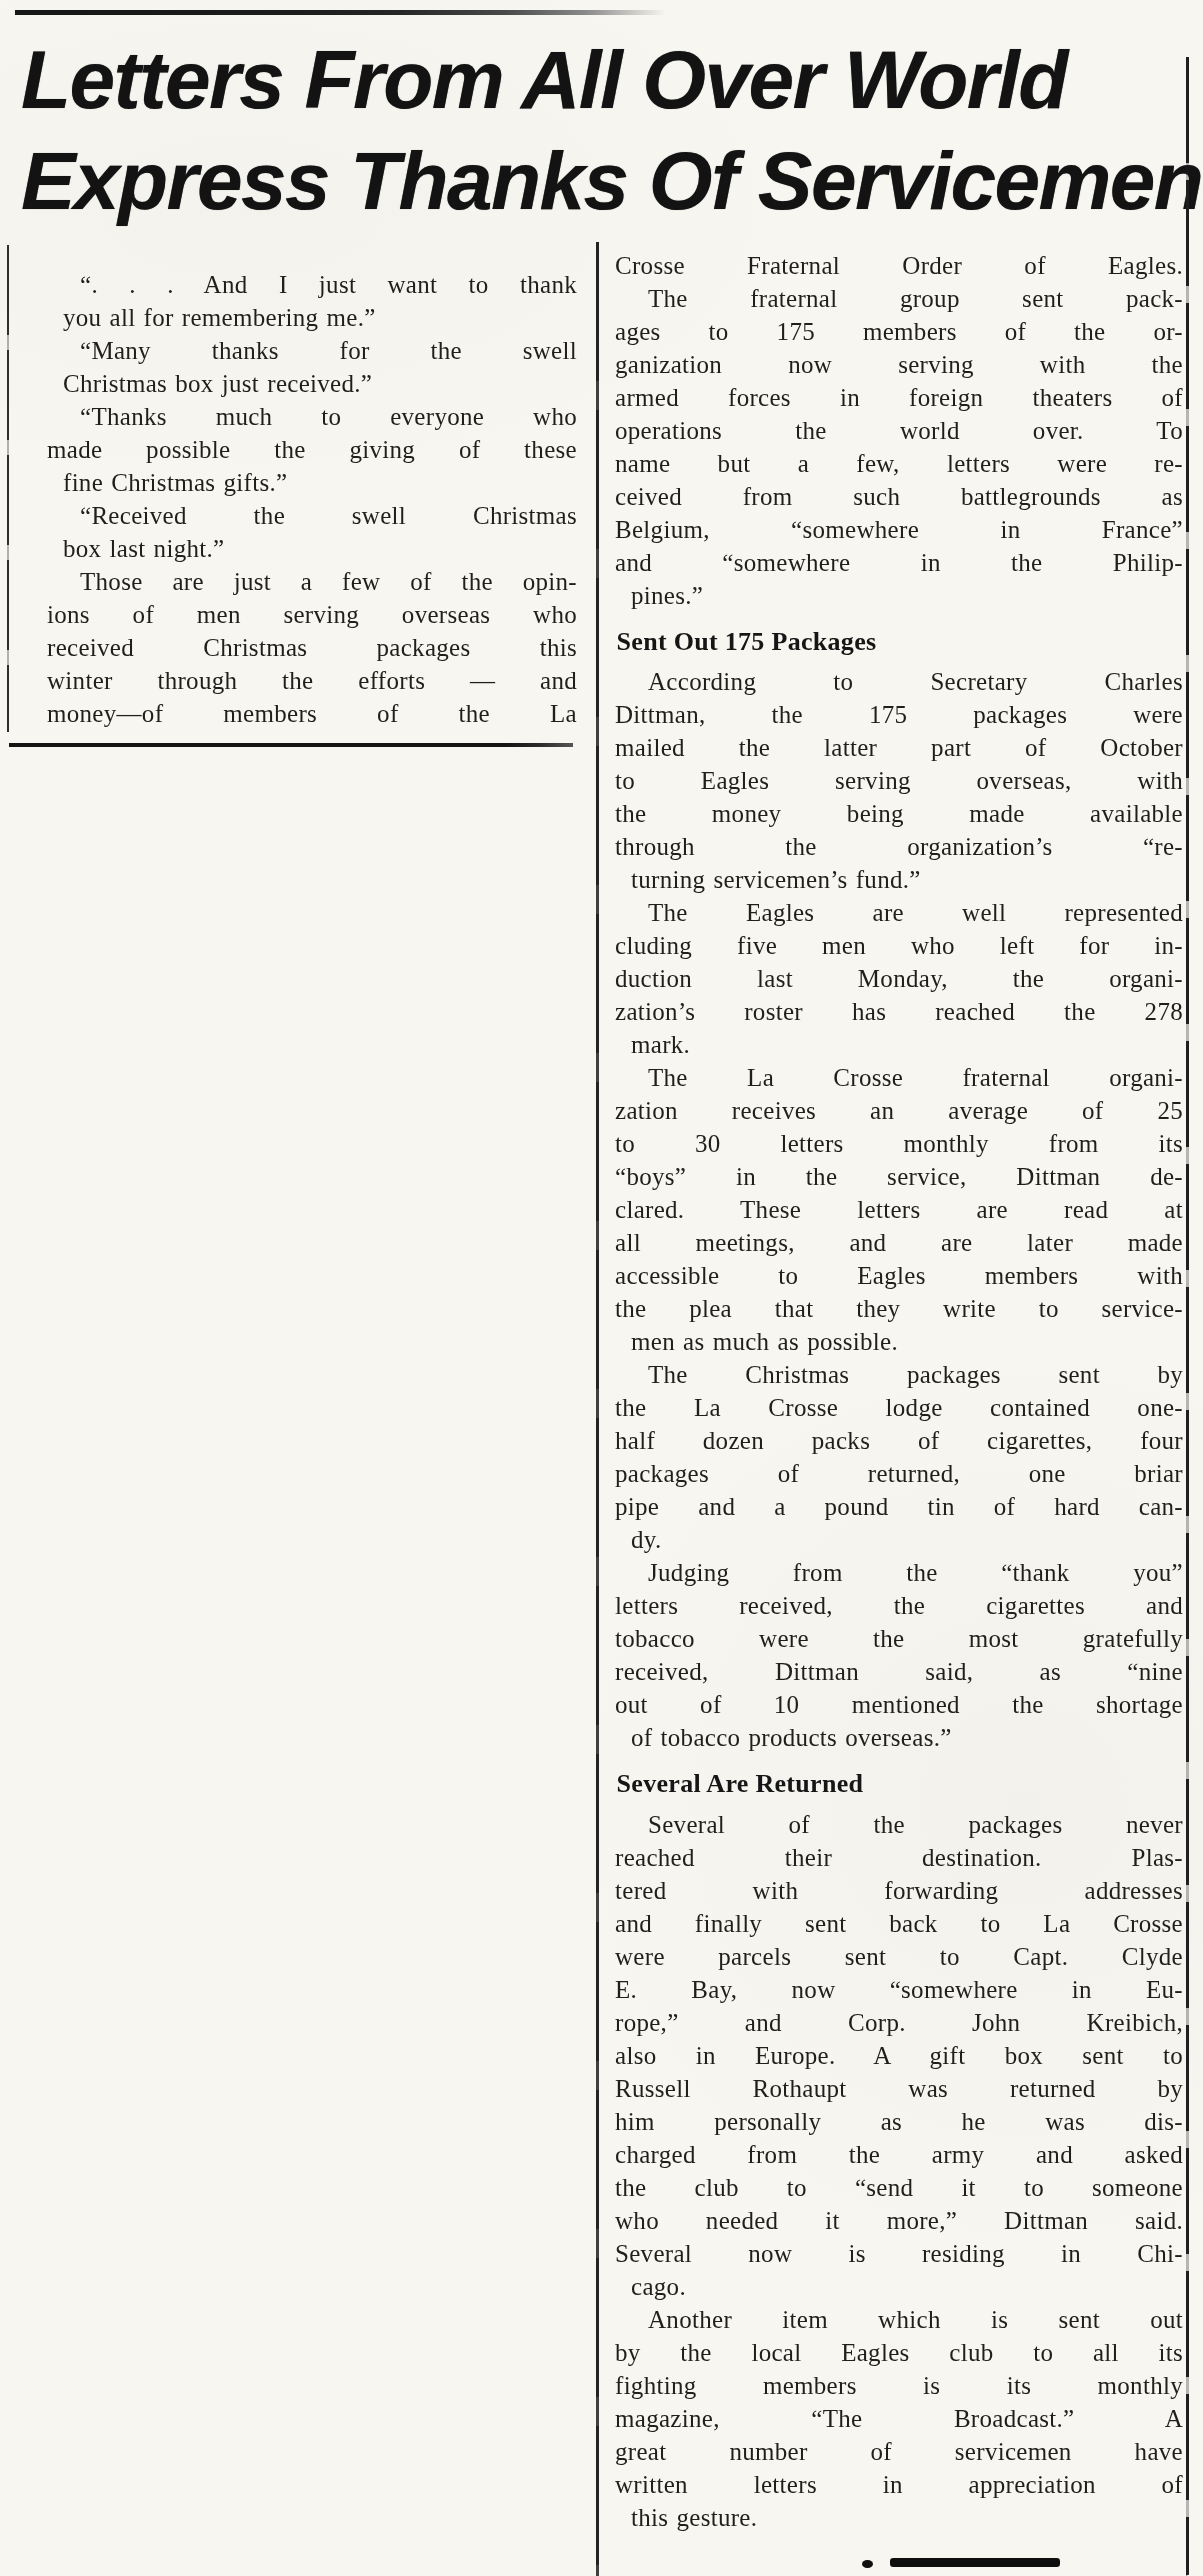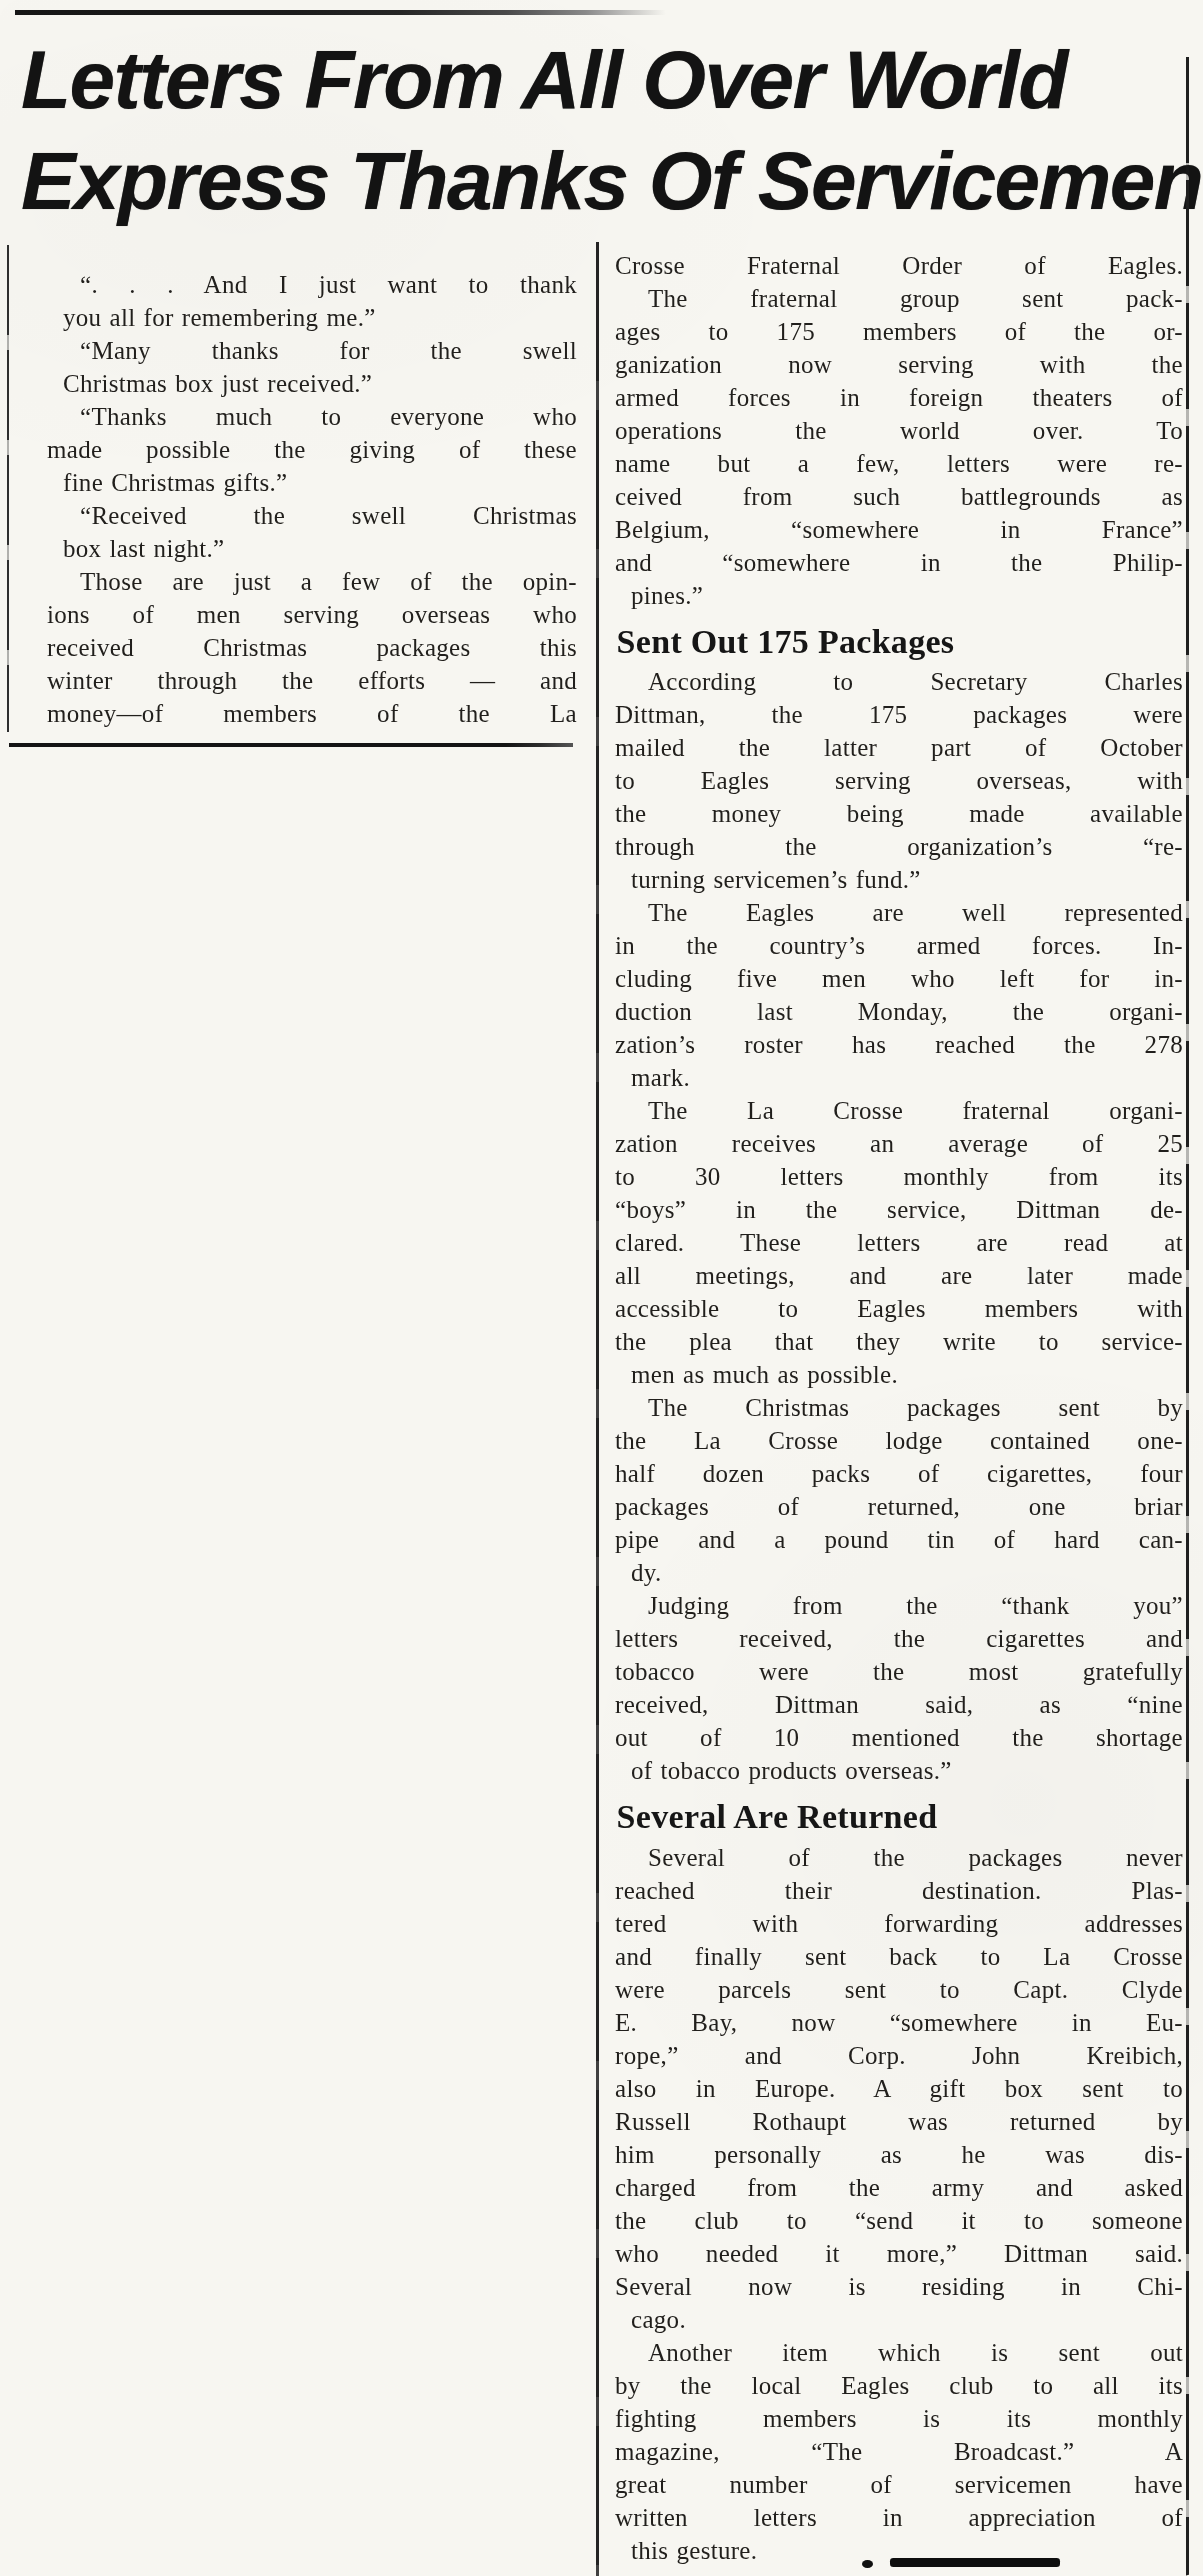--- a/index.html
+++ b/index.html
@@ -41,21 +41,21 @@
   .line{
     text-align:justify;
     -moz-text-align-last:justify;
     text-align-last:justify;
     letter-spacing:0.3px;
     word-spacing:1.6px;
   }
   .line.first{text-indent:33px;}
   .line.lastline{text-align-last:left;margin-left:16px;-moz-text-align-last:left;}
   .subhead{
-    font-weight:700;font-size:34px;line-height:33px;
+    font-weight:700;font-size:26px;line-height:33px;
     margin:13px 0 7.4px 1.6px;letter-spacing:0.3px;
     color:#161616;
   }
   .left-end-rule{
     margin:13px 0 0 -38px;
     width:calc(100% + 34px);height:4.1px;
     background:linear-gradient(90deg,#141414 0 88%,#2b2b2b 94%,#555 100%);
   }
   .left-edge-rule{
     position:absolute;left:6.5px;top:245px;height:487px;width:2.5px;
@@ -143,21 +143,20 @@
         <div class="line first">According to Secretary Charles</div>
         <div class="line">Dittman, the 175 packages were</div>
         <div class="line">mailed the latter part of October</div>
         <div class="line">to Eagles serving overseas, with</div>
         <div class="line">the money being made available</div>
         <div class="line">through the organization’s “re-</div>
         <div class="line lastline">turning servicemen’s fund.”</div>
       </div>
       <div class="para">
         <div class="line first">The Eagles are well represented</div>
-        <div class="line">in the country’s armed forces. In-</div>
         <div class="line">cluding five men who left for in-</div>
         <div class="line">duction last Monday, the organi-</div>
         <div class="line">zation’s roster has reached the 278</div>
         <div class="line lastline">mark.</div>
       </div>
       <div class="para">
         <div class="line first">The La Crosse fraternal organi-</div>
         <div class="line">zation receives an average of 25</div>
         <div class="line">to 30 letters monthly from its</div>
         <div class="line">“boys” in the service, Dittman de-</div>

